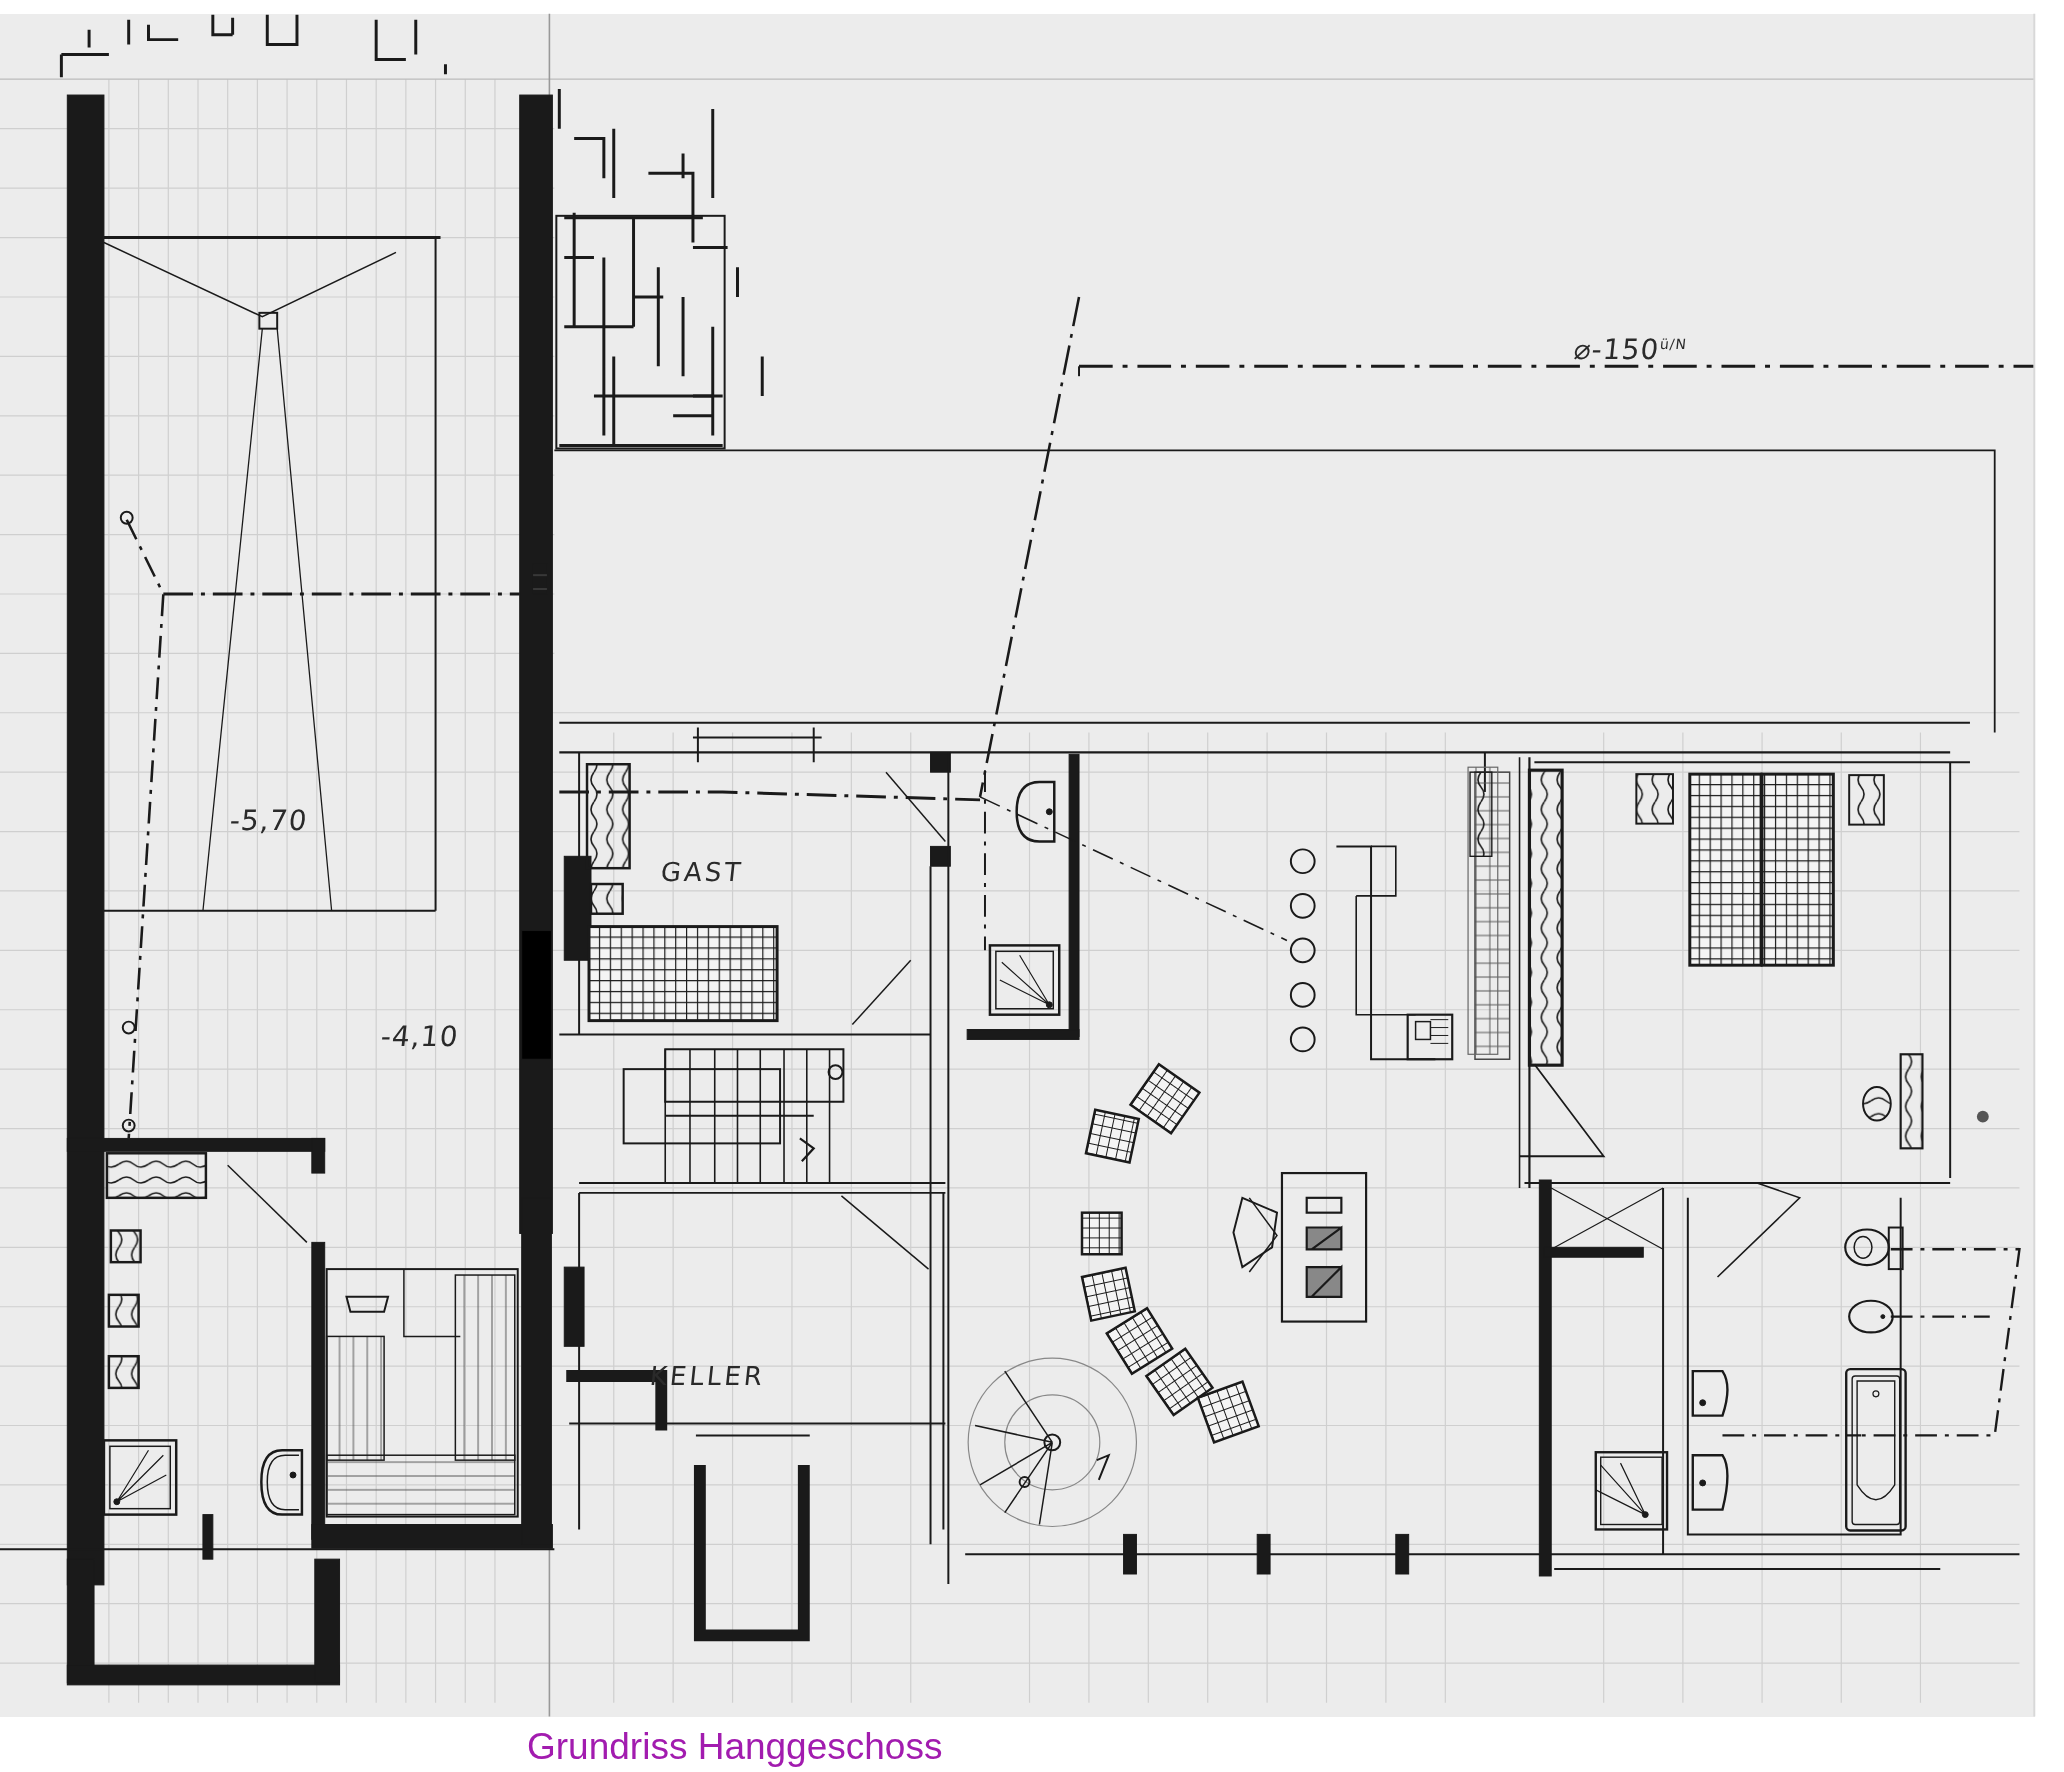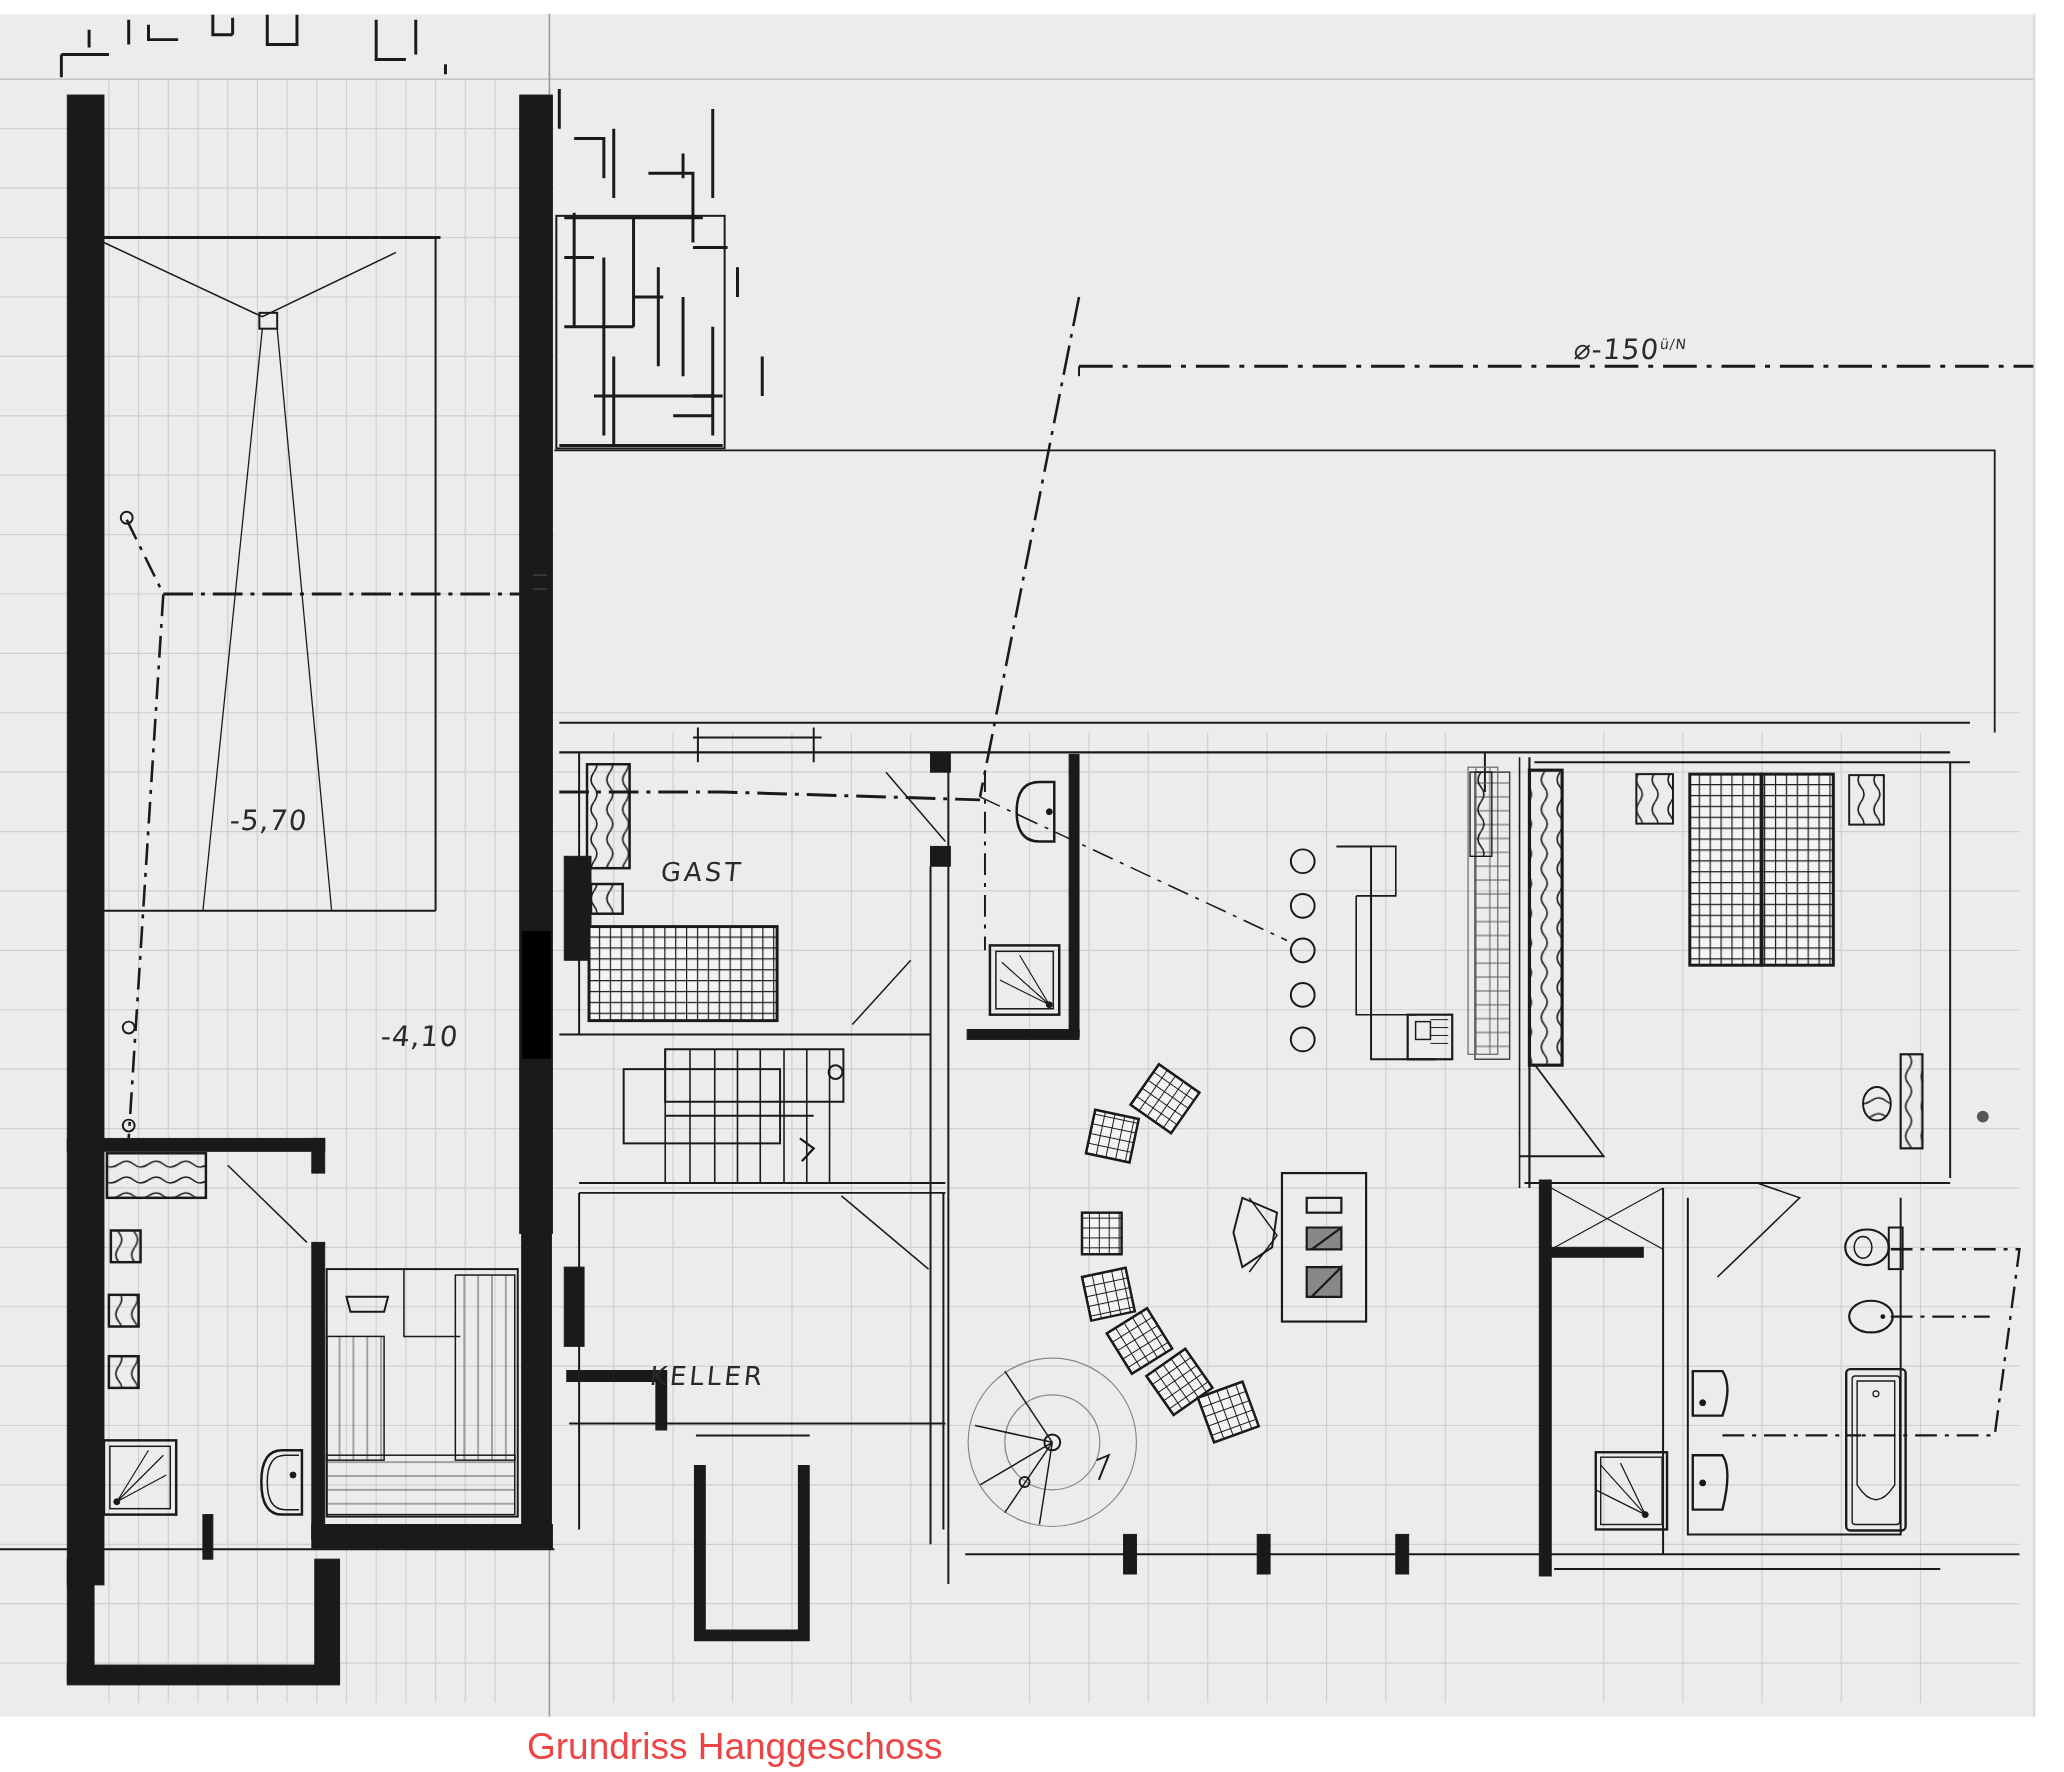--- a/index.html
+++ b/index.html
@@ -18,21 +18,21 @@
       font-weight: normal;
       transform: skewX(-6deg);
     }
     .room-label { font-size: 26px; }
     .level-label { font-size: 28px; letter-spacing: 1px; }
     .pipe-label { font-size: 28px; letter-spacing: 1px; }
     .pipe-label sup { font-size: 14px; }
     .caption {
       position: absolute; left: 527px; top: 1726px;
       font-family: "Liberation Sans", sans-serif;
-      font-size: 37px; color: #ef4444; letter-spacing: 0;
+      font-size: 37px; color: #a21caf; letter-spacing: 0;
     }
   </style>
 </head>
 <body>
 
 <div class="sheet"></div>
 
 <svg class="plan-svg" width="2064" height="1772" viewBox="0 0 2085 1790" xmlns="http://www.w3.org/2000/svg">
   <defs>
     <pattern id="mattress" width="11" height="11" patternUnits="userSpaceOnUse">

